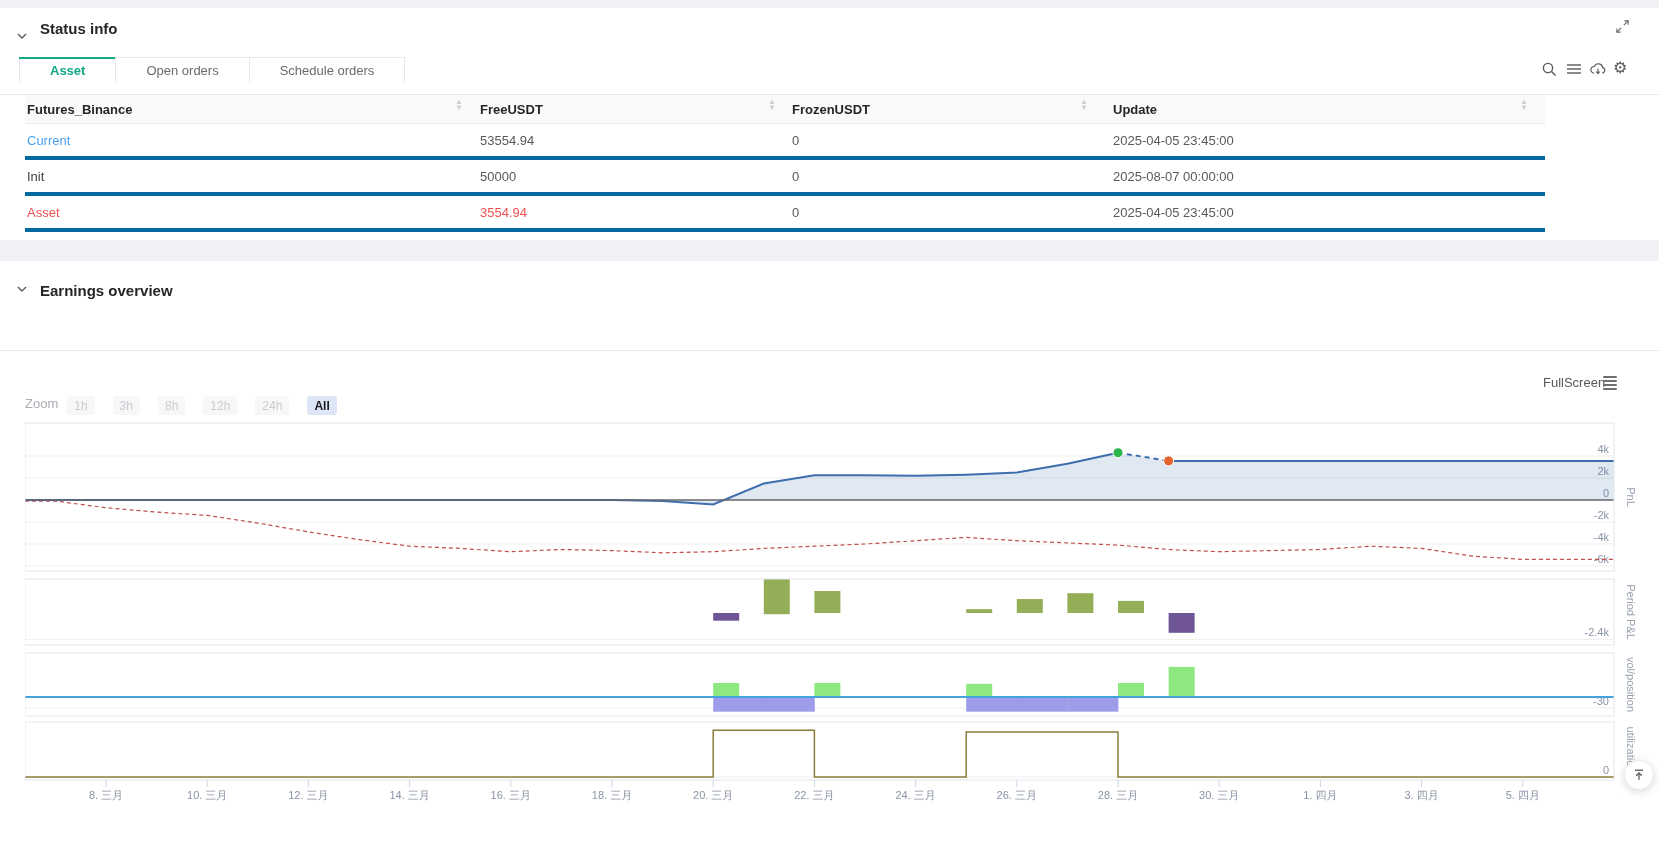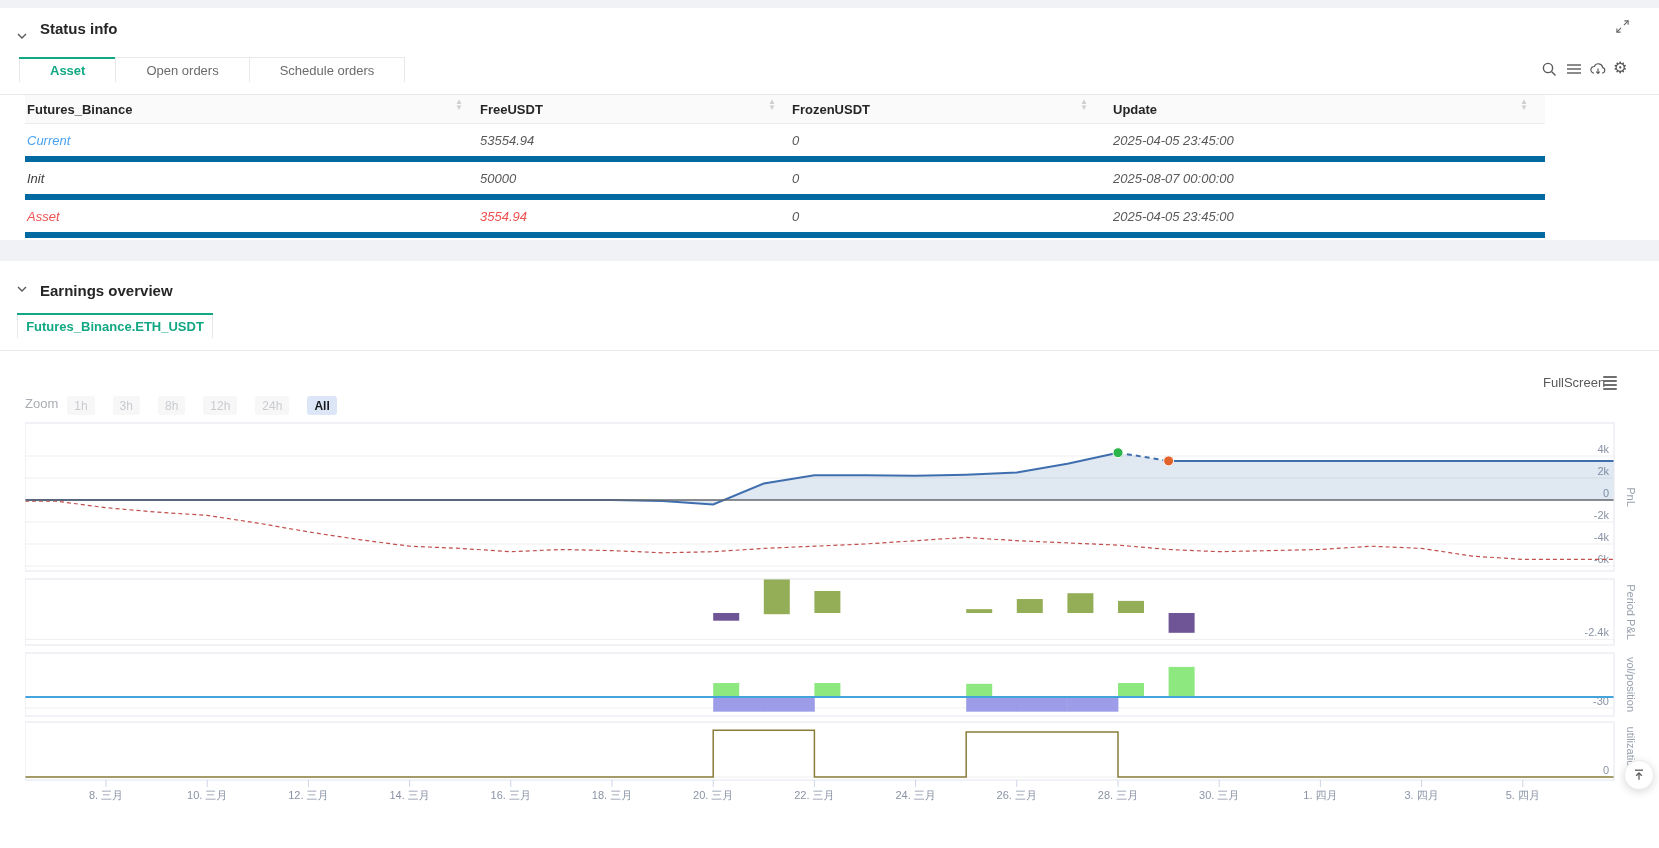--- a/index.html
+++ b/index.html
@@ -14,21 +14,21 @@
        border:1px solid #e8e8e8;border-bottom:none;background:#fff;margin-left:-1px;
        font-size:13px;color:#6b6b6b;position:relative;cursor:pointer;box-sizing:border-box;}
   .tab.active{color:#13a884;font-weight:600;}
   .tab.active::before{content:"";position:absolute;top:-1px;left:-1px;right:-1px;height:2px;background:#13a884;}
   .tabbar-line{position:absolute;left:0;width:1659px;height:1px;background:#e8e8e8;}
   
   .icon-btn{position:absolute;width:18px;height:18px;color:#595959;cursor:pointer;}
   
   .tbl{position:absolute;left:25px;width:1520px;font-size:13px;}
   .tbl-head{position:relative;height:28px;background:#fafafa;border-bottom:1px solid #ebebeb;}
-  .tbl-row{position:relative;height:32px;border-bottom:6px solid #0369a1;background:#fff;font-style:italic;}
+  .tbl-row{position:relative;height:32px;border-bottom:4px solid #0369a1;background:#fff;}
   .cell{position:absolute;top:0;height:100%;display:flex;align-items:center;color:#595959;}
   .tbl-head .cell{color:#262626;font-weight:700;}
   .c1{left:2px;} .c2{left:455px;} .c3{left:767px;} .c4{left:1088px;}
   .sorter{position:absolute;top:4px;display:flex;flex-direction:column;color:#cfcfcf;font-size:8px;line-height:6px;cursor:pointer;}
   .s1{left:430px;} .s2{left:743px;} .s3{left:1055px;} .s4{left:1495px;}
   .link-blue{color:#4aa2f0;cursor:pointer;}
   .red{color:#f05050;}
   
   .stats{position:absolute;left:25px;width:1589px;text-align:center;font-size:13px;color:#404040;}
   .fullscreen{position:absolute;font-size:13px;color:#595959;cursor:pointer;}
@@ -137,25 +137,20 @@
       </div>
     </div>
   </div>
 
   <div class="card" style="top:261px;height:587px;">
     <svg class="chev" style="left:16px;top:22px;" viewBox="0 0 12 12">
       <polyline points="2,4 6,8 10,4" fill="none" stroke="#595959" stroke-width="1.4"></polyline>
     </svg>
     <div class="sec-title" style="left:40px;top:21px;">Earnings overview</div>
 
-    <div class="tabs" style="left:18px;top:52px;">
-      <div class="tab active" style="width:196px;">
-        <span>Futures_Binance.ETH_USDT</span>
-      </div>
-    </div>
     <div class="tabbar-line" style="top:89px;"></div>
 
 
     <div class="fullscreen" style="left:1543px;top:114px;">FullScreen</div>
     <div class="toolbox" style="left:1603px;top:115px;">
       <span></span>
         <span></span>
         <span></span>
         <span></span>
     </div>

